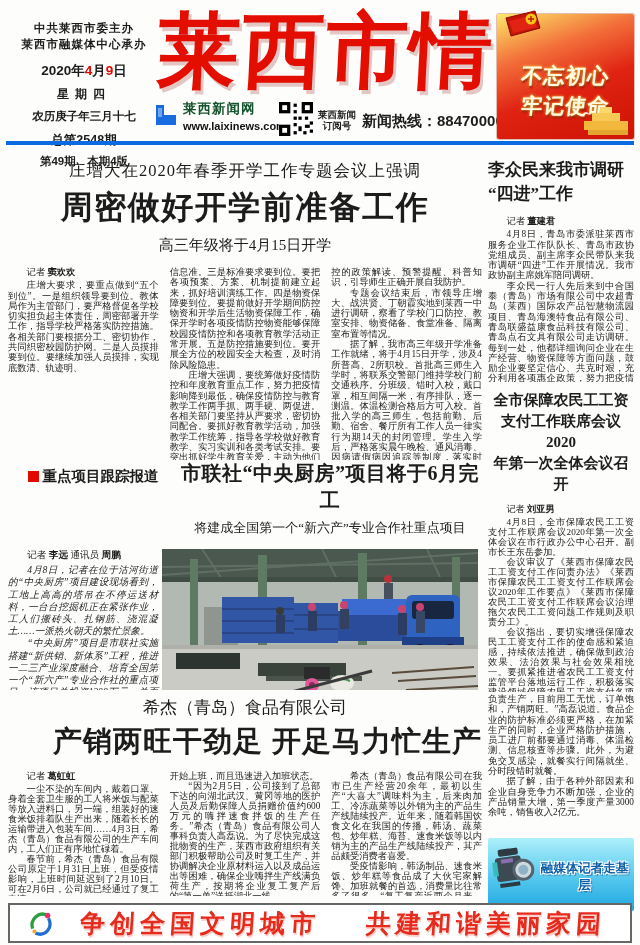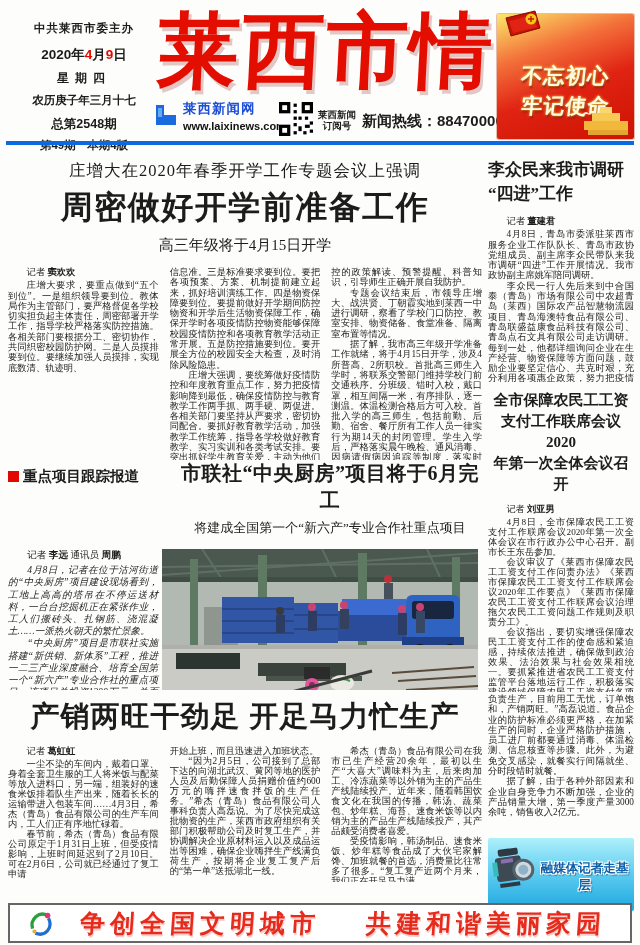--- a/index.html
+++ b/index.html
@@ -17,21 +17,21 @@
   .pub-issue2{font-family:"Liberation Sans","DejaVu Sans",sans-serif;font-weight:bold;font-size:11.5px;margin-top:5px;}
 
   .masthead-title{position:absolute;left:148px;top:-6px;width:356px;height:112px;margin:0;
      text-align:center;font-size:82px;line-height:116px;font-weight:900;color:#e30d00;
      letter-spacing:2px;transform:skewX(-3deg);
      text-shadow:3px 4px 0 rgba(130,10,0,.22);}
 
   .site-block{position:absolute;left:154px;top:102px;display:flex;align-items:flex-start;}
   .site-logo{width:24px;height:26px;margin-right:5px;}
   .site-texts{text-align:left;}
-  .site-name{color:#1d4ed8;font-family:"Liberation Sans","DejaVu Sans",sans-serif;font-weight:bold;font-size:13.5px;letter-spacing:1px;line-height:14px;}
+  .site-name{color:#14532d;font-family:"Liberation Sans","DejaVu Sans",sans-serif;font-weight:bold;font-size:13.5px;letter-spacing:1px;line-height:14px;}
   .site-url{color:#111;font-family:"Liberation Sans","DejaVu Sans",sans-serif;font-weight:bold;font-size:11px;margin-top:4px;}
 
   .qr{position:absolute;left:279px;top:102px;width:34px;height:34px;}
   .qr-caption{position:absolute;left:316px;top:109px;width:42px;text-align:center;
      font-family:"Liberation Sans","DejaVu Sans",sans-serif;font-weight:bold;font-size:9.5px;line-height:11px;}
   .hotline{position:absolute;left:362px;top:112px;font-family:"Liberation Sans","DejaVu Sans",sans-serif;font-weight:bold;font-size:15px;}
 
   .slogan-box{position:absolute;left:497px;top:14px;width:137px;height:125px;border-radius:2px;
      background:linear-gradient(160deg,#fbe969 0%,#f3703a 30%,#e02313 58%,#cd1302 100%);
      box-shadow:0 0 0 1px rgba(180,40,0,.3);}
@@ -53,35 +53,35 @@
   .cols{display:flex;gap:11px;margin-top:12px;height:214px;overflow:hidden;}
   .col{flex:1;font-size:9.3px;line-height:10.3px;text-align:justify;}
   .col p{margin:0;text-indent:2em;}
   .col p.cont{text-indent:0;}
   .byline{margin:0 0 3px !important;}
   .by-name{font-weight:bold;font-family:"Liberation Sans","DejaVu Sans",sans-serif;}
 
   
   .project{position:absolute;left:8px;top:460px;width:474px;height:230px;overflow:hidden;}
   .project-head{display:flex;align-items:flex-start;}
-  .section-label{width:170px;padding-top:7px;font-family:"Liberation Sans","DejaVu Sans",sans-serif;font-weight:bold;font-size:14.5px;}
+  .section-label{width:170px;padding-top:7px;font-family:"Liberation Sans","DejaVu Sans",sans-serif;font-weight:bold;font-size:14.5px;text-align:center;}
   .red-square{display:inline-block;width:11px;height:11px;background:#e20800;margin-right:4px;vertical-align:-1px;}
   .project-titles{flex:1;}
   .project-headline{margin:0;text-align:center;font-size:20px;font-weight:900;letter-spacing:.5px;}
   .project-subhead{text-align:center;font-size:13px;margin-top:5px;}
   .project-body{display:flex;gap:4px;margin-top:12px;}
   .project-col{width:150px;font-size:9.6px;line-height:12.2px;text-align:justify;font-style:italic;}
   .project-col p{margin:0;text-indent:2em;}
   .project-col .byline{font-style:normal;}
   .photo{width:316px;height:152px;overflow:hidden;background:#c8ccc7;}
 
   
   .cj{position:absolute;left:8px;top:694px;width:474px;height:202px;overflow:hidden;}
   .cj-kicker{text-align:center;font-family:"Liberation Sans","DejaVu Sans",sans-serif;font-size:17px;margin-top:2px;}
-  .cj-headline{margin:3px 0 0;text-align:center;font-family:"Liberation Sans","DejaVu Sans",sans-serif;
+  .cj-headline{margin:3px 0 0;text-align:right;font-family:"Liberation Sans","DejaVu Sans",sans-serif;
      font-size:29px;font-weight:900;letter-spacing:1px;}
   .cj .cols{margin-top:9px;height:136px;}
   .cj .col{line-height:10px;}
 
   
   .sb{position:absolute;left:488px;width:146px;overflow:hidden;font-size:9.3px;line-height:10.3px;text-align:justify;}
   .sb p{margin:0;text-indent:2em;}
   .sb p.cont{text-indent:0;}
   .sb-a1{top:150px;height:232px;}
   .sb-a1 .sb-head{font-size:17px;line-height:24px;font-weight:900;text-align:left;margin:8px 0 10px;text-indent:0;}
@@ -104,20 +104,21 @@
   .footer-slogan{font-size:25px;font-weight:900;color:#e62a1c;letter-spacing:5px;
      text-shadow:1px 2px 0 rgba(230,60,40,.25);transform:skewX(-4deg);}
 </style>
 </head>
 <body>
 
 <div class="page">
 
   <div class="pub-info">
     <div class="pub-org">中共莱西市委主办</div>
+    <div class="pub-org">莱西市融媒体中心承办</div>
     <div class="pub-date">
       <span>2020年</span><span class="red">4</span><span>月</span><span class="red">9</span><span>日</span>
     </div>
     <div class="pub-weekday">星期四</div>
     <div class="pub-lunar">农历庚子年三月十七</div>
     <div class="pub-issue">总第2548期</div>
     <div class="pub-issue2">第49期　本期4版</div>
   </div>
 
   <h1 class="masthead-title">莱西市情</h1>
@@ -289,20 +290,21 @@
             <circle cx="150" cy="136" r="3" fill="#8f2a60"></circle>
           <ellipse cx="180" cy="134" rx="12" ry="8" fill="#e9e9e2"></ellipse>
             <path d="M172 132 q8 -4 16 0" stroke="#3f9b4a" stroke-width="2" fill="none"></path>
           <line x1="118" y1="146" x2="210" y2="122" stroke="#3a3a3a" stroke-width="3"></line>
         </svg>
       </div>
     </div>
   </section>
 
   <section class="cj">
+    <div class="cj-kicker">希杰（青岛）食品有限公司</div>
     <h2 class="cj-headline">产销两旺干劲足 开足马力忙生产</h2>
     <div class="cols">
       <div class="col">
         <p class="byline"><span>记者</span> <span class="by-name">葛虹虹</span></p>
         <p>一尘不染的车间内，戴着口罩、身着全套卫生服的工人将米饭与配菜等放入进料口，另一端，组装好的速食米饭排着队生产出来，随着长长的运输带进入包装车间……4月3日，希杰（青岛）食品有限公司的生产车间内，工人们正有序地忙碌着。</p>
         <p>春节前，希杰（青岛）食品有限公司原定于1月31日上班，但受疫情影响，上班时间延迟到了2月10日。可在2月6日，公司就已经通过了复工申请</p>
       </div>
       <div class="col">
         <p class="cont">开始上班，而且迅速进入加班状态。</p>
         <p>“因为2月5日，公司接到了总部下达的向湖北武汉、黄冈等地的医护人员及后勤保障人员捐赠价值约600万元的嗨拌速食拌饭的生产任务。”希杰（青岛）食品有限公司人事科负责人高磊说。为了尽快完成这批物资的生产，莱西市政府组织有关部门积极帮助公司及时复工生产，并协调解决企业原材料运入以及成品运出等困难，确保企业嗨拌生产线满负荷生产，按期将企业复工复产后的“第一单”送抵湖北一线。</p>

